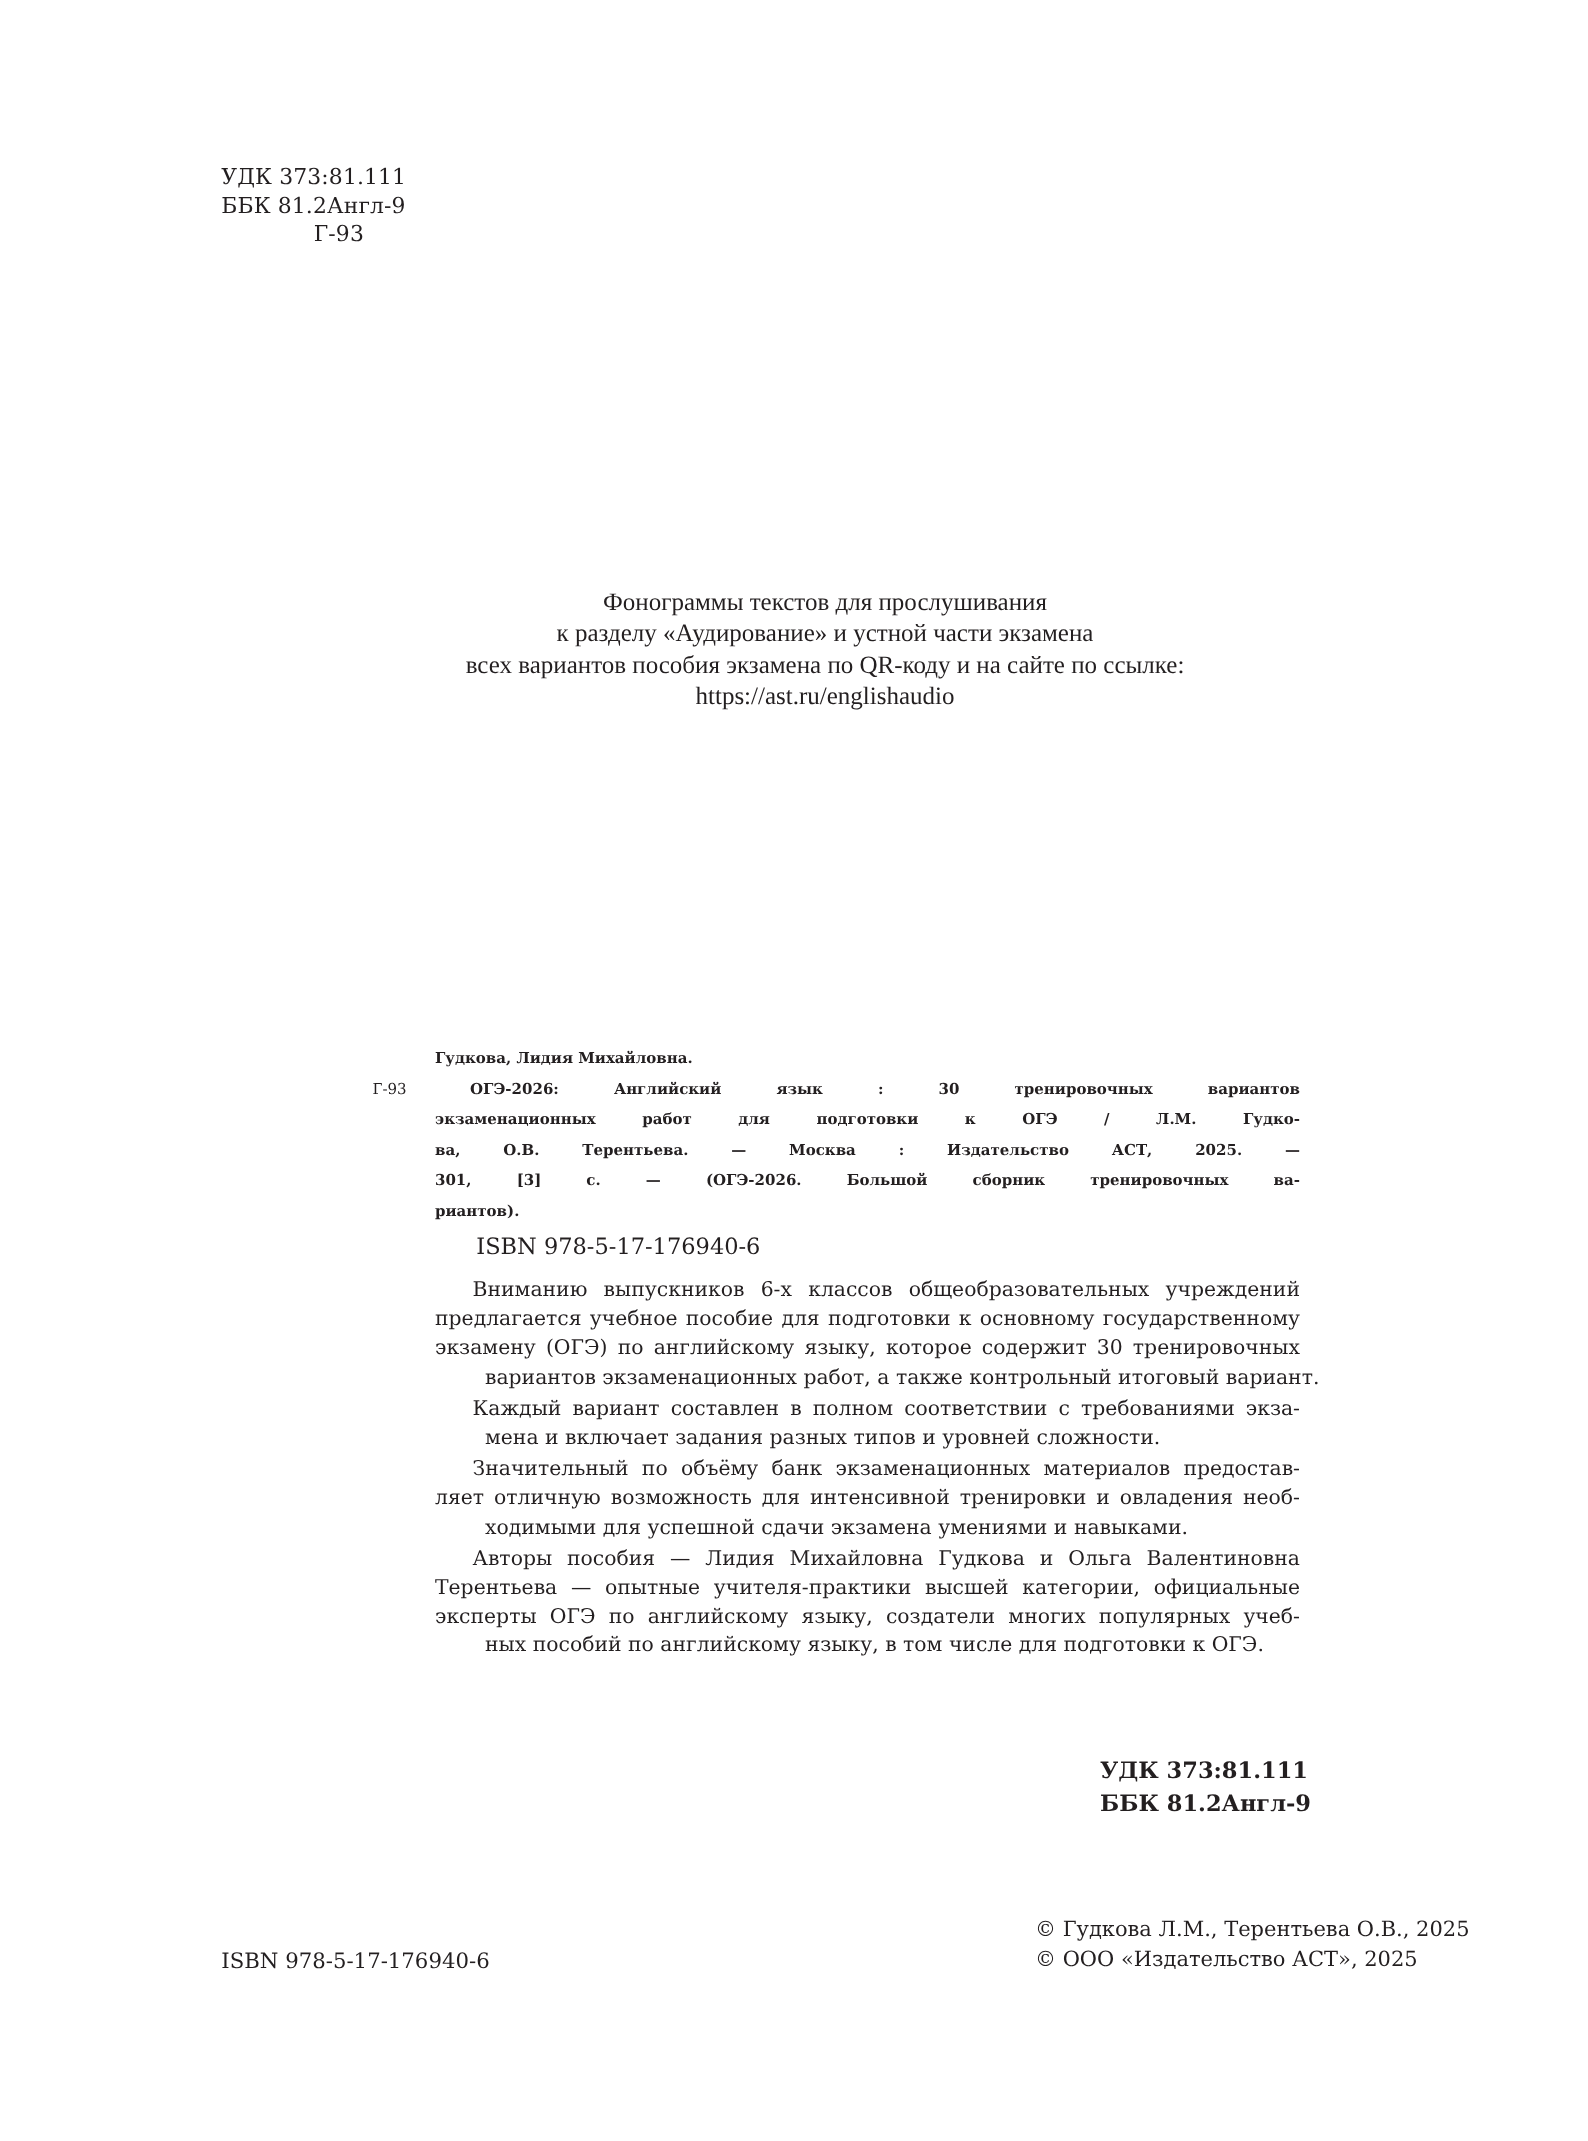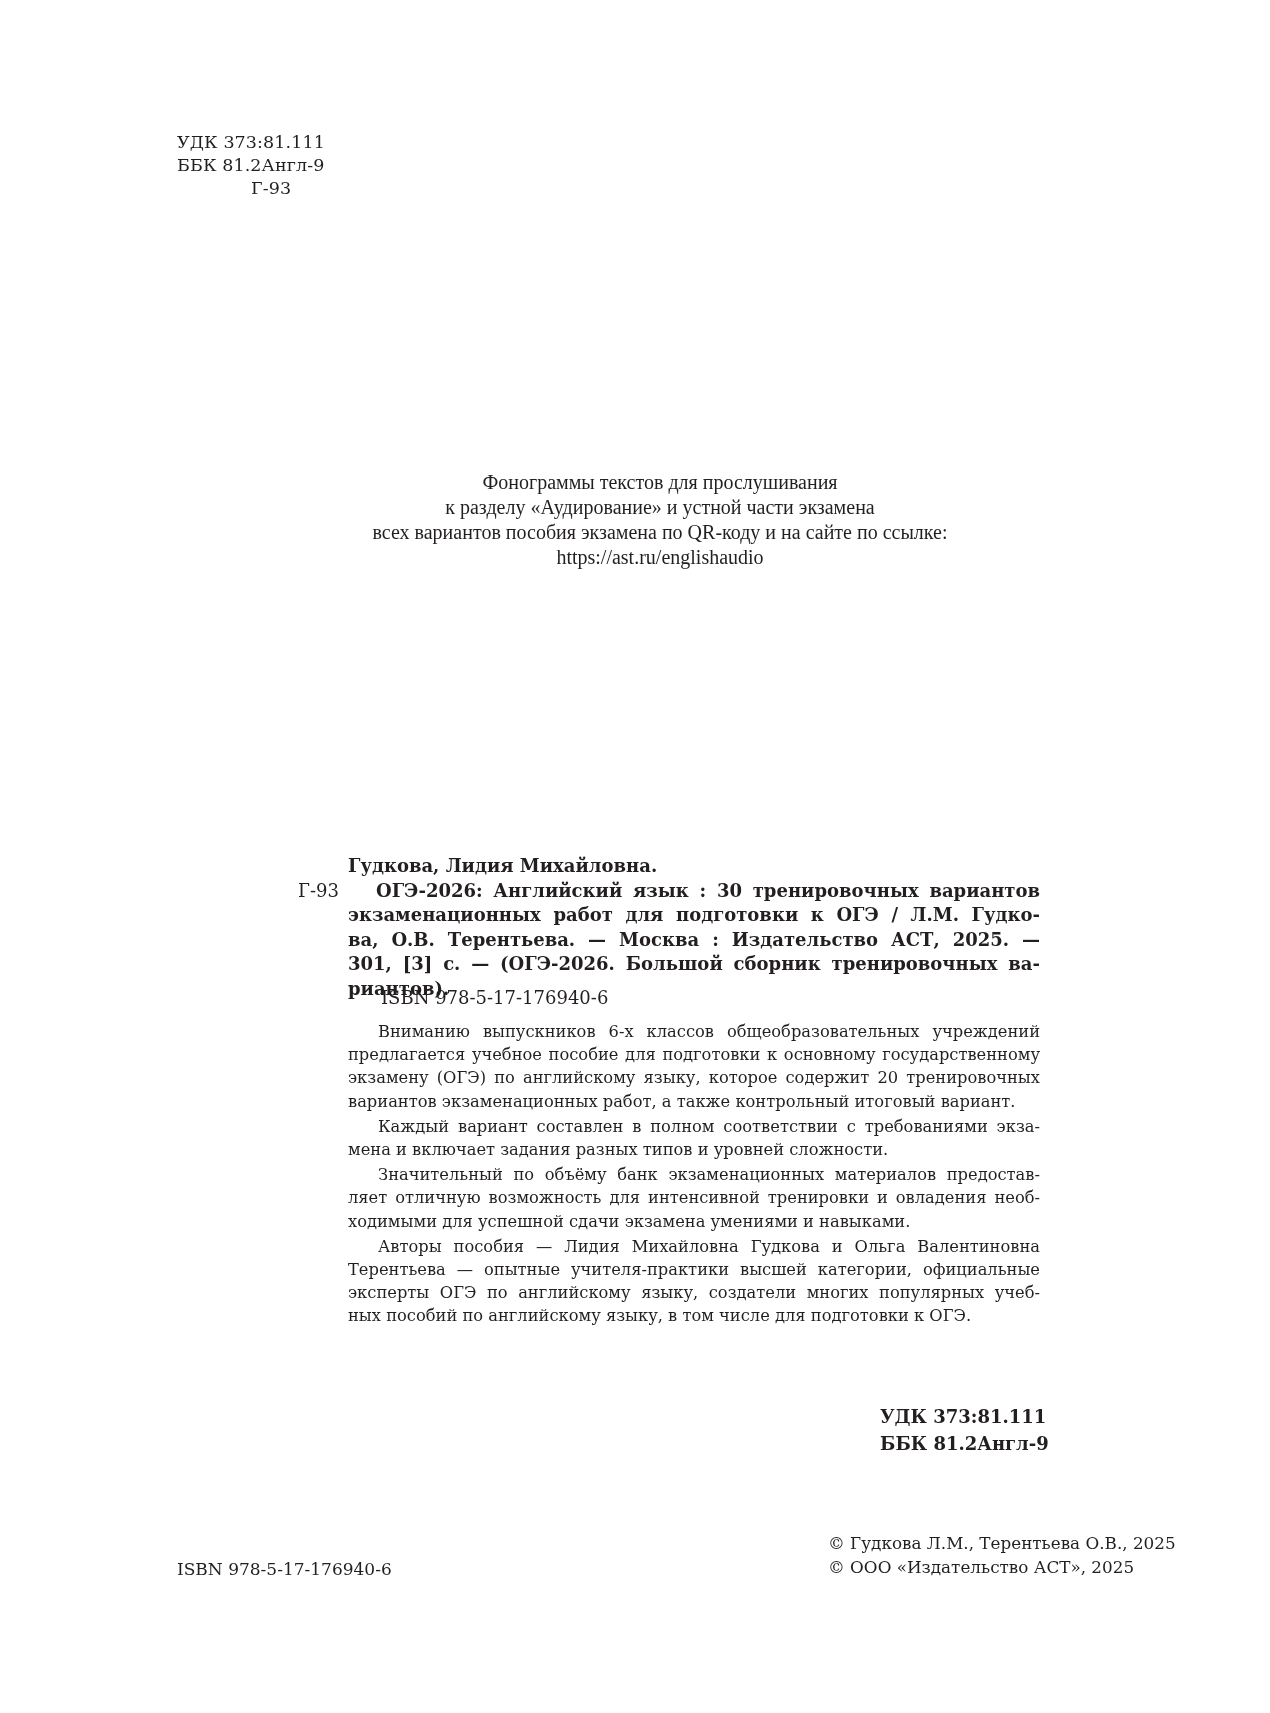--- a/index.html
+++ b/index.html
@@ -36,23 +36,23 @@
       text-align: center;
       font-family: "Liberation Serif", "DejaVu Serif", serif;
       font-size: 20px;
       line-height: 25px;
     }
     .notice .line { display: block; white-space: nowrap; }
 
     
     .biblio {
       left: 298px;
-      top: 854px;
+      top: 834px;
       width: 742px;
-      font-size: 18px;
+      font-size: 12px;
       line-height: 24.5px;
     }
     .biblio .author {
       display: block;
       padding-left: 50px;
       font-weight: bold;
       white-space: nowrap;
     }
     .biblio .row {
       display: flex;
@@ -94,21 +94,21 @@
       line-height: 23.2px;
     }
     .abstract .para { margin: 0 0 2px 0; }
     .abstract .line {
       display: block;
       white-space: nowrap;
       text-align: justify;
       text-align-last: justify;
     }
     .abstract .line.first { padding-left: 30px; }
-    .abstract .line.last { text-align-last: left; }
+    .abstract .line.last { text-align-last: left; margin-left: 40px; }
 
     
     .classif-bold {
       left: 880px;
       top: 1403px;
       font-weight: bold;
       font-size: 18px;
       line-height: 27px;
       white-space: nowrap;
     }
@@ -161,21 +161,21 @@
     </div>
   </div>
 </div>
 
 <div class="abs isbn-inner">ISBN 978-5-17-176940-6</div>
 
 <div class="abs abstract">
   <div class="para">
     <span class="line first">Вниманию выпускников 6-х классов общеобразовательных учреждений</span>
     <span class="line">предлагается учебное пособие для подготовки к основному государственному</span>
-    <span class="line">экзамену (ОГЭ) по английскому языку, которое содержит 20 тренировочных</span>
+    <span class="line">экзамену (ОГЭ) по английскому языку, которое содержит 30 тренировочных</span>
     <span class="line last">вариантов экзаменационных работ, а также контрольный итоговый вариант.</span>
   </div>
   <div class="para">
     <span class="line first">Каждый вариант составлен в полном соответствии с требованиями экза-</span>
     <span class="line last">мена и включает задания разных типов и уровней сложности.</span>
   </div>
   <div class="para">
     <span class="line first">Значительный по объёму банк экзаменационных материалов предостав-</span>
     <span class="line">ляет отличную возможность для интенсивной тренировки и овладения необ-</span>
     <span class="line last">ходимыми для успешной сдачи экзамена умениями и навыками.</span>

